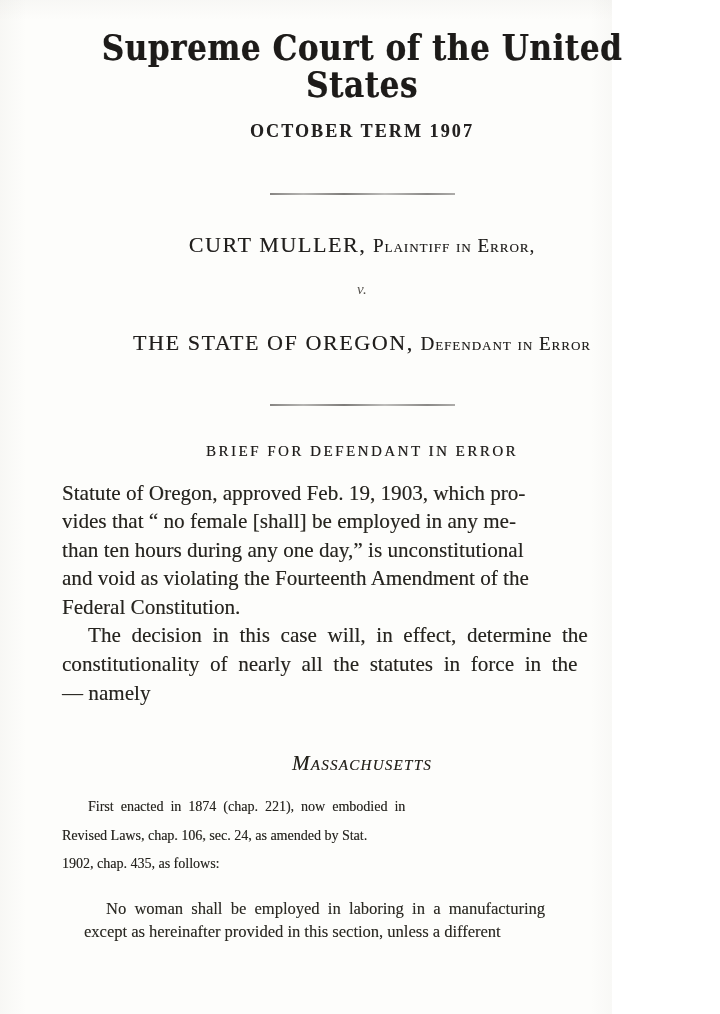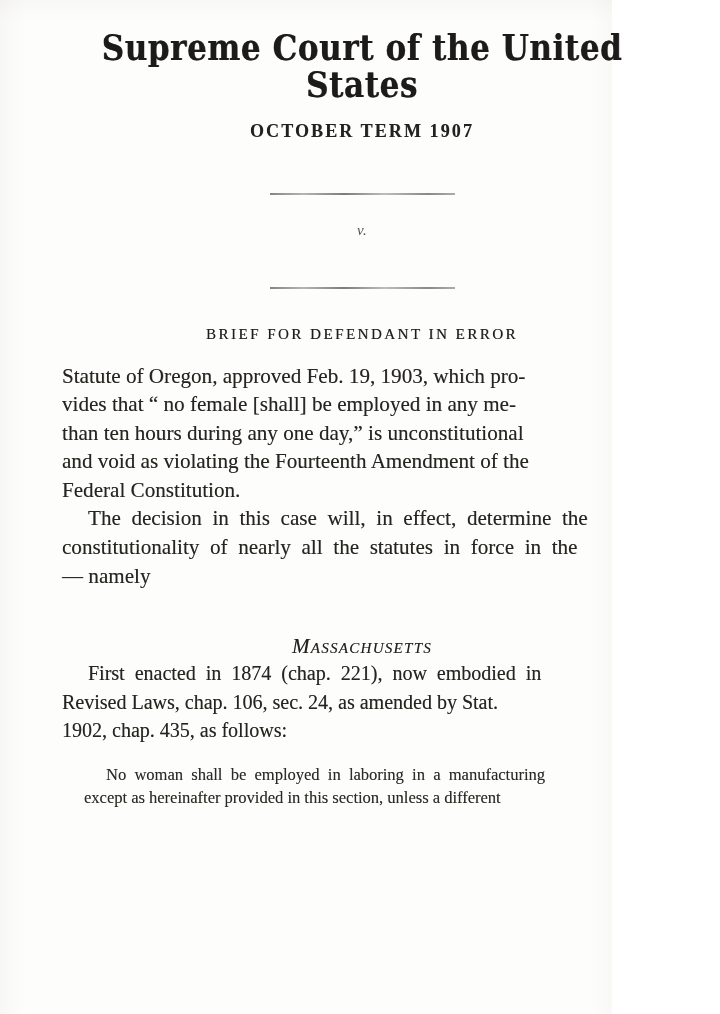--- a/index.html
+++ b/index.html
@@ -147,22 +147,22 @@
     font-variant: small-caps;
     font-size: 21px;
     letter-spacing: 1.3px;
     color: #222019;
     text-shadow: 0.3px 0 0 rgba(34,32,25,0.45);
     font-style: italic;
   }
 
   
   .statute-block {
-    margin-top: 0;
-    font-size: 20px;
+    margin-top: 17px;
+    font-size: 14px;
     line-height: 28.6px;
     color: #26241f;
   }
   .statute-block .ln {
     display: block;
     white-space: pre;
     text-shadow: 0.3px 0 0 rgba(38,36,31,0.42);
   }
   .statute-block .ln.indent { text-indent: 26px; }
 
@@ -191,21 +191,27 @@
     <div class="masthead">
       <div class="court-title">Supreme Court of the United States</div>
       <div class="term-line">OCTOBER TERM 1907</div>
     </div>
 
     <div class="rule-wrap rule-1">
       <span class="rule"></span>
     </div>
 
     <div class="caption">
+      <div class="caption-party party-1">
+        <span class="party-name">CURT MULLER,</span><span>&nbsp;</span><span class="role">Plaintiff in Error,</span>
+      </div>
       <div class="versus">v.</div>
+      <div class="caption-party party-2">
+        <span class="party-name">THE STATE OF OREGON,</span><span>&nbsp;</span><span class="role">Defendant in Error</span>
+      </div>
     </div>
 
     <div class="rule-wrap rule-2">
       <span class="rule"></span>
     </div>
 
     <div class="brief-heading">BRIEF FOR DEFENDANT IN ERROR</div>
 
     <div class="body-block">
       <span class="ln">Statute of Oregon, approved Feb. 19, 1903, which pro-</span>

